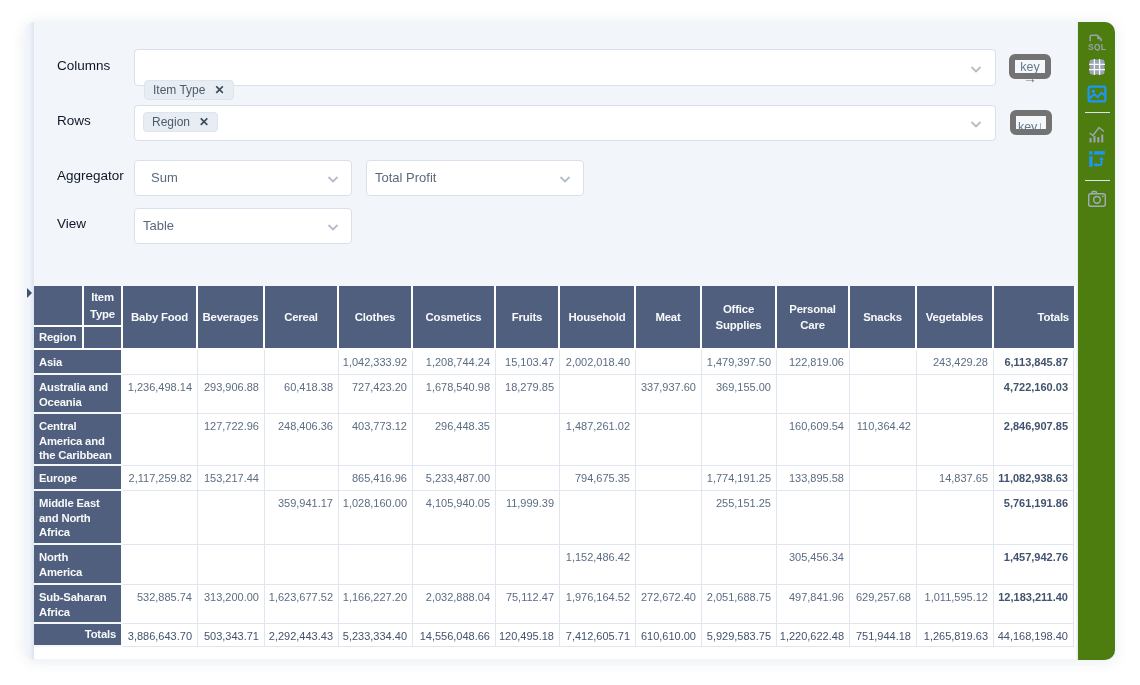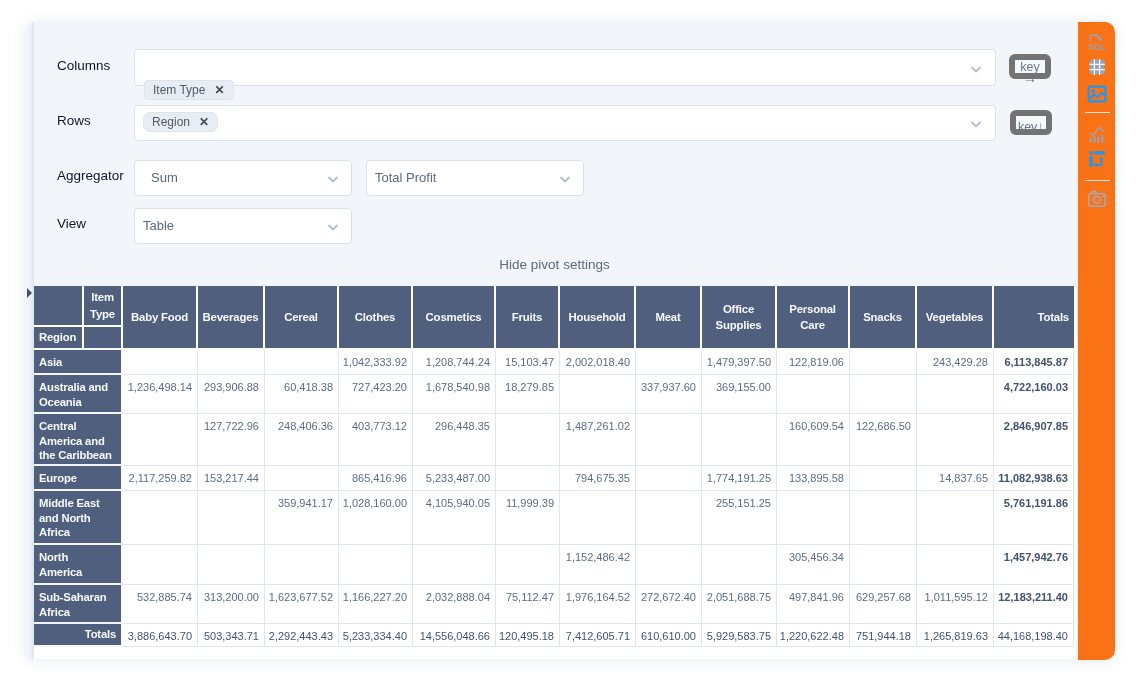--- a/index.html
+++ b/index.html
@@ -1,20 +1,20 @@
 <!DOCTYPE html>
 <html><head>
 <meta charset="utf-8">
 <style>
 * { margin:0; padding:0; box-sizing:border-box; }
 html,body { width:1140px; height:685px; background:#ffffff; font-family:"Liberation Sans",sans-serif; overflow:hidden; }
 #app { position:absolute; left:25px; top:22px; width:1090px; height:638px; background:#f2f5fa; border-radius:10px; box-shadow:0 1px 14px rgba(70,90,120,0.13); overflow:hidden; }
 #rail { position:absolute; left:0; top:0; width:9px; height:100%; background:linear-gradient(90deg,#f4f6fb 0%,#eef2f9 55%,#dce4f1 100%); }
 #handle { position:absolute; left:2px; top:266px; width:0; height:0; border-top:5px solid transparent; border-bottom:5px solid transparent; border-left:5px solid #41526e; }
-#sidebar { position:absolute; right:0; top:0; width:38px; height:100%; background:#f97316; border-left:1px solid #e7ebf2; }
+#sidebar { position:absolute; right:0; top:0; width:38px; height:100%; background:#4d7c0f; border-left:1px solid #e7ebf2; }
 #main { position:absolute; left:8px; top:0; right:39px; height:100%; }
 .flabel { position:absolute; left:24px; font-size:13.5px; color:#0f172a; line-height:16px; }
 .fselect { position:absolute; background:#fff; border:1px solid #d9e0e9; border-radius:4px; }
 .chev { position:absolute; width:14px; height:14px; }
 .tag { position:absolute; background:#e8edf4; border:1px solid #dde4ee; border-radius:4px; font-size:12px; color:#4c5b6b; line-height:18px; padding:0 8px; }
 .tag b { font-weight:700; color:#3c4b5a; margin-left:9px; font-size:12px; }
 .keybtn { position:absolute; width:42px; height:25px; background:#f5f8fb; border:6px solid #737373; border-radius:6px; color:#66788c; font-size:12.5px; text-align:center; line-height:11px; padding-top:2px; }
 .seltext { position:absolute; font-size:13px; color:#5a6a7c; }
 #hidepivot { position:absolute; top:235px; left:0; width:100%; text-align:center; font-size:13.5px; color:#5a6b7c; }
 
@@ -87,21 +87,21 @@
     <div class="flabel" style="top:36px;">Columns</div>
     <div class="fselect" style="left:101px;top:27px;width:862px;height:37px;"></div>
     <div class="tag" style="left:111px;top:45px;margin-top:13px;">Item Type<b>✕</b></div>
     <svg class="chev" style="left:936px;top:40px;" viewBox="0 0 14 14">
         <path d="M2.5 5l4.5 4.5 4.5-4.5" fill="none" stroke="#b4bec9" stroke-width="1.8"></path>
       </svg>
     <div class="keybtn" style="left:976px;top:32px;">key<br><span style="font-size:14px;">→</span></div>
 
     <div class="flabel" style="top:91px;">Rows</div>
     <div class="fselect" style="left:101px;top:83px;width:862px;height:36px;"></div>
-    <div class="tag" style="left:110px;top:90px;border-radius:7px;">Region<b>✕</b></div>
+    <div class="tag" style="left:110px;top:90px;">Region<b>✕</b></div>
     <svg class="chev" style="left:936px;top:95px;" viewBox="0 0 14 14">
         <path d="M2.5 5l4.5 4.5 4.5-4.5" fill="none" stroke="#b4bec9" stroke-width="1.8"></path>
       </svg>
     <div class="keybtn" style="left:977px;top:88px;line-height:22px;padding-top:0;">key<span style="font-size:13.5px;">↓</span></div>
 
     <div class="flabel" style="top:146px;">Aggregator</div>
     <div class="fselect" style="left:101px;top:138px;width:218px;height:36px;"></div>
     <div class="seltext" style="left:118px;top:148px;">Sum</div>
     <svg class="chev" style="left:293px;top:150px;" viewBox="0 0 14 14">
         <path d="M2.5 5l4.5 4.5 4.5-4.5" fill="none" stroke="#b4bec9" stroke-width="1.8"></path>
@@ -112,21 +112,20 @@
         <path d="M2.5 5l4.5 4.5 4.5-4.5" fill="none" stroke="#b4bec9" stroke-width="1.8"></path>
       </svg>
 
     <div class="flabel" style="top:194px;">View</div>
     <div class="fselect" style="left:101px;top:186px;width:218px;height:36px;"></div>
     <div class="seltext" style="left:110px;top:196px;">Table</div>
     <svg class="chev" style="left:293px;top:198px;" viewBox="0 0 14 14">
         <path d="M2.5 5l4.5 4.5 4.5-4.5" fill="none" stroke="#b4bec9" stroke-width="1.8"></path>
       </svg>
 
-    <div id="hidepivot">Hide pivot settings</div>
 
     <div id="tablewrap">
     <table>
     <colgroup>
             <col style="width:50px">
             <col style="width:39px">
             <col style="width:75px">
             <col style="width:67px">
             <col style="width:74px">
             <col style="width:74px">
@@ -199,21 +198,21 @@
               <td></td>
               <td>127,722.96</td>
               <td>248,406.36</td>
               <td>403,773.12</td>
               <td>296,448.35</td>
               <td></td>
               <td>1,487,261.02</td>
               <td></td>
               <td></td>
               <td>160,609.54</td>
-              <td>122,686.50</td>
+              <td>110,364.42</td>
               <td></td>
               <td class="tot">2,846,907.85</td>
     </tr>
     <tr style="height:25px;">
       <th class="rl" colspan="2">Europe</th>
               <td>2,117,259.82</td>
               <td>153,217.44</td>
               <td></td>
               <td>865,416.96</td>
               <td>5,233,487.00</td>

